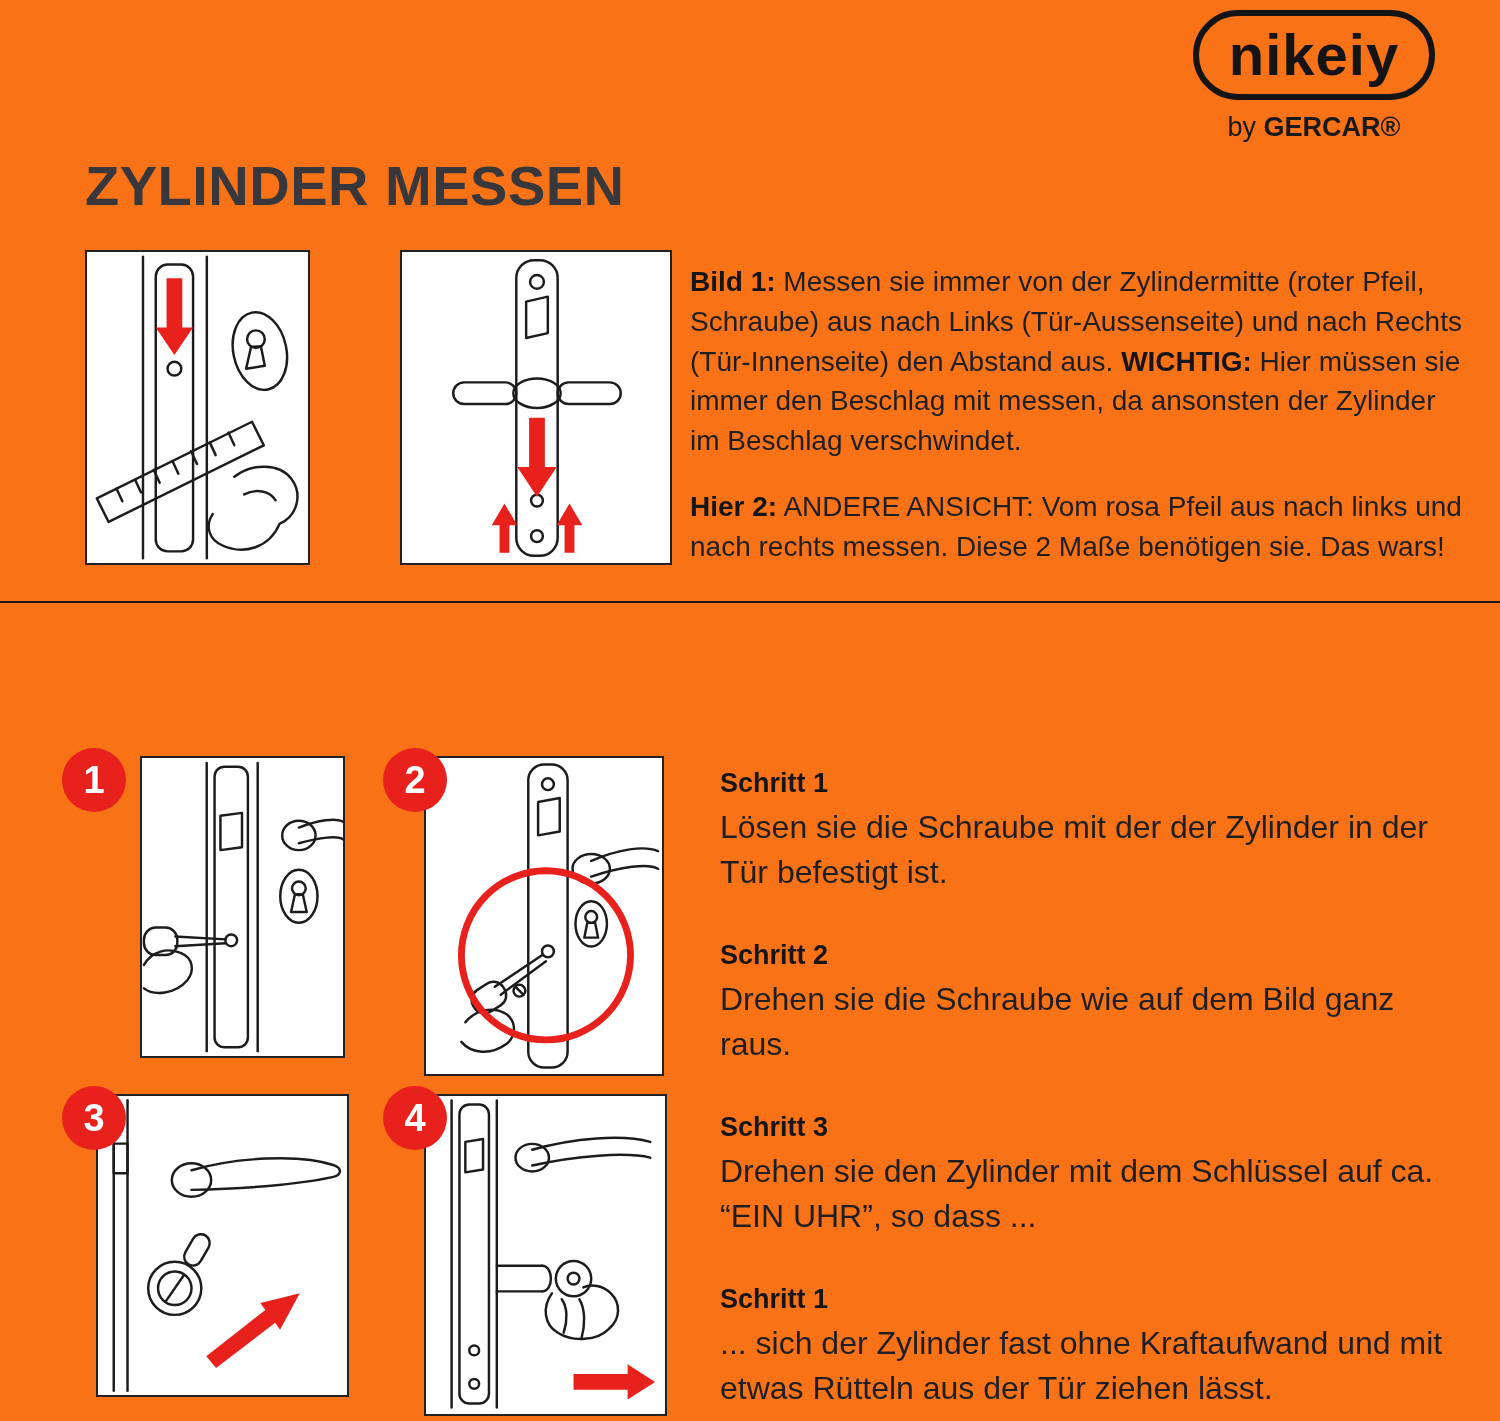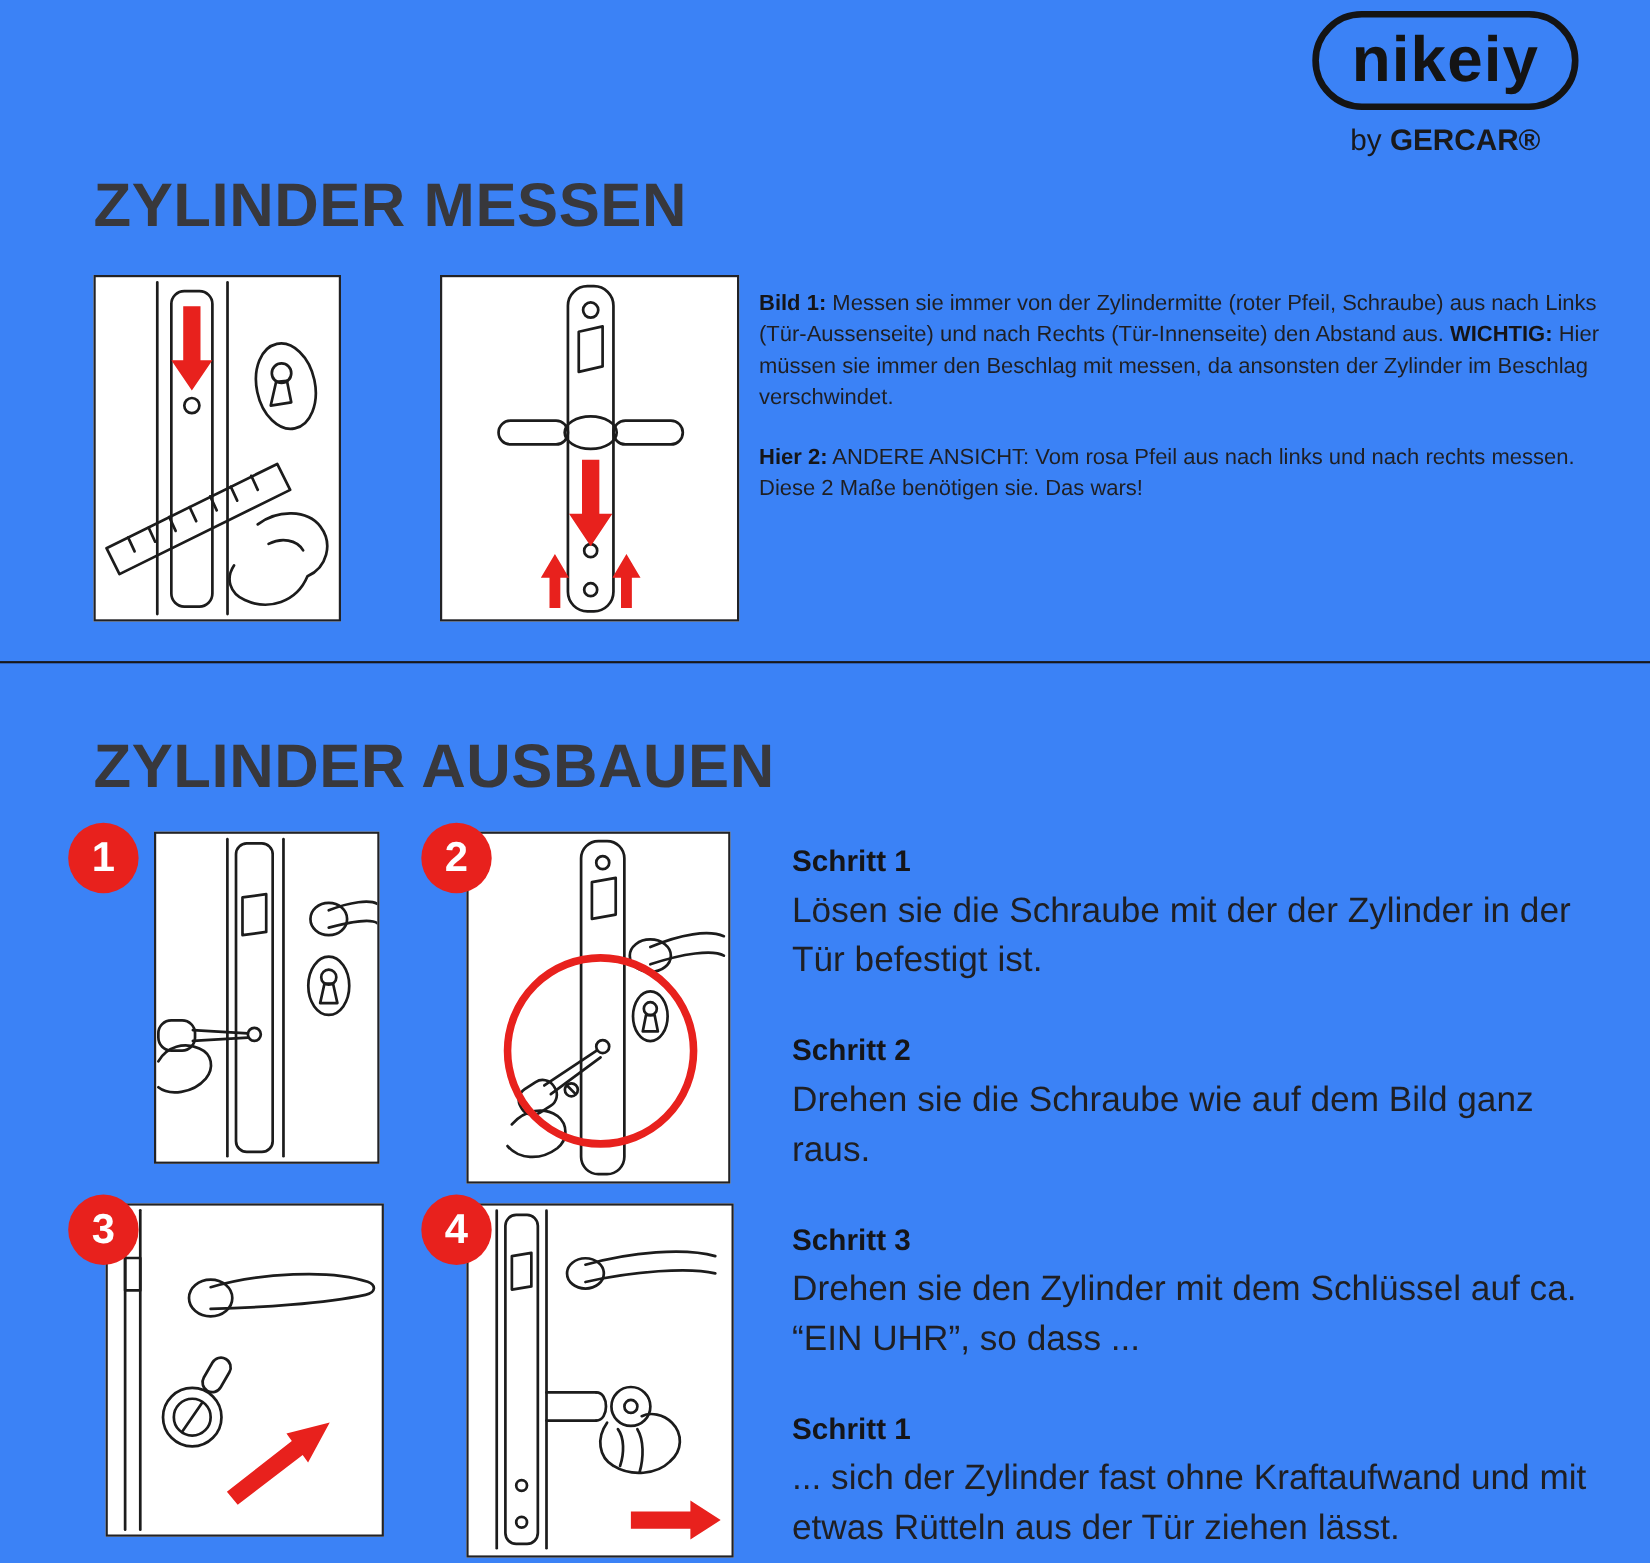--- a/index.html
+++ b/index.html
@@ -1,17 +1,17 @@
 <!DOCTYPE html>
 <html><head>
 <meta charset="utf-8">
 <style>
   html,body{margin:0;padding:0;background:#ffffff;}
   .page{
-    position:relative;width:1500px;height:1421px;background:#3b82f6;
+    position:relative;width:1500px;height:1421px;background:#f97316;
     font-family:"Liberation Sans", sans-serif;color:#1f1f23;overflow:hidden;
   }
   
   .brand{position:absolute;top:10px;right:36px;width:300px;text-align:center;}
   .logo-pill{
     display:inline-block;border:6px solid #141414;border-radius:58px;
     padding:10px 30px;font-size:58px;font-weight:700;color:#141414;line-height:1;
     letter-spacing:1px;
   }
   .byline{margin-top:12px;font-size:27px;color:#19191c;}
@@ -37,21 +37,21 @@
     position:absolute;width:64px;height:64px;border-radius:50%;background:#e8211d;
     color:#ffffff;font-size:38px;font-weight:700;display:flex;align-items:center;
     justify-content:center;z-index:3;
   }
   #badge-1{left:62px;top:748px;}
   #badge-2{left:383px;top:748px;}
   #badge-3{left:62px;top:1086px;}
   #badge-4{left:383px;top:1086px;}
   
   .messen-text{position:absolute;left:690px;top:262px;width:778px;}
-  .para{margin:0 0 26px 0;font-size:20px;line-height:1.42;color:#1f1f23;}
+  .para{margin:0 0 26px 0;font-size:28px;line-height:1.42;color:#1f1f23;}
   .para strong{font-weight:700;color:#151518;}
   .divider{position:absolute;left:0;top:601px;width:1500px;border:none;border-top:2px solid #18181b;margin:0;}
   .steps-text{position:absolute;left:720px;top:768px;width:735px;}
   .step-block{margin:0 0 44px 0;}
   .step-label{font-size:27px;font-weight:700;color:#151518;margin:0 0 6px 0;}
   .step-body{font-size:32px;line-height:1.42;color:#1f1f23;margin:0;}
 </style>
 </head>
 <body>
 
@@ -109,21 +109,20 @@
     </svg>
   </div>
 
   <div class="messen-text">
     <p class="para"><strong>Bild 1:</strong><span> Messen sie immer von der Zylindermitte (roter Pfeil, Schraube) aus nach Links (Tür-Aussenseite) und nach Rechts (Tür-Innenseite) den Abstand aus. </span><strong>WICHTIG:</strong><span> Hier müssen sie immer den Beschlag mit messen, da ansonsten der Zylinder im Beschlag verschwindet.</span></p>
     <p class="para"><strong>Hier 2:</strong><span> ANDERE ANSICHT: Vom rosa Pfeil aus nach links und nach rechts messen. Diese 2 Maße benötigen sie. Das wars!</span></p>
   </div>
 
   <hr class="divider">
 
-  <h1 class="h-title" id="title-ausbauen">ZYLINDER AUSBAUEN</h1>
 
   <div class="badge" id="badge-1">1</div>
   <div class="badge" id="badge-2">2</div>
   <div class="badge" id="badge-3">3</div>
   <div class="badge" id="badge-4">4</div>
 
   <div class="figbox" id="fig-step1">
     <svg viewBox="0 0 205 302" preserveAspectRatio="xMidYMid meet">
       <g stroke="#1c1c1c" stroke-width="2.5" fill="none" stroke-linecap="round" stroke-linejoin="round">
         <line x1="66" y1="4" x2="66" y2="298"></line>

